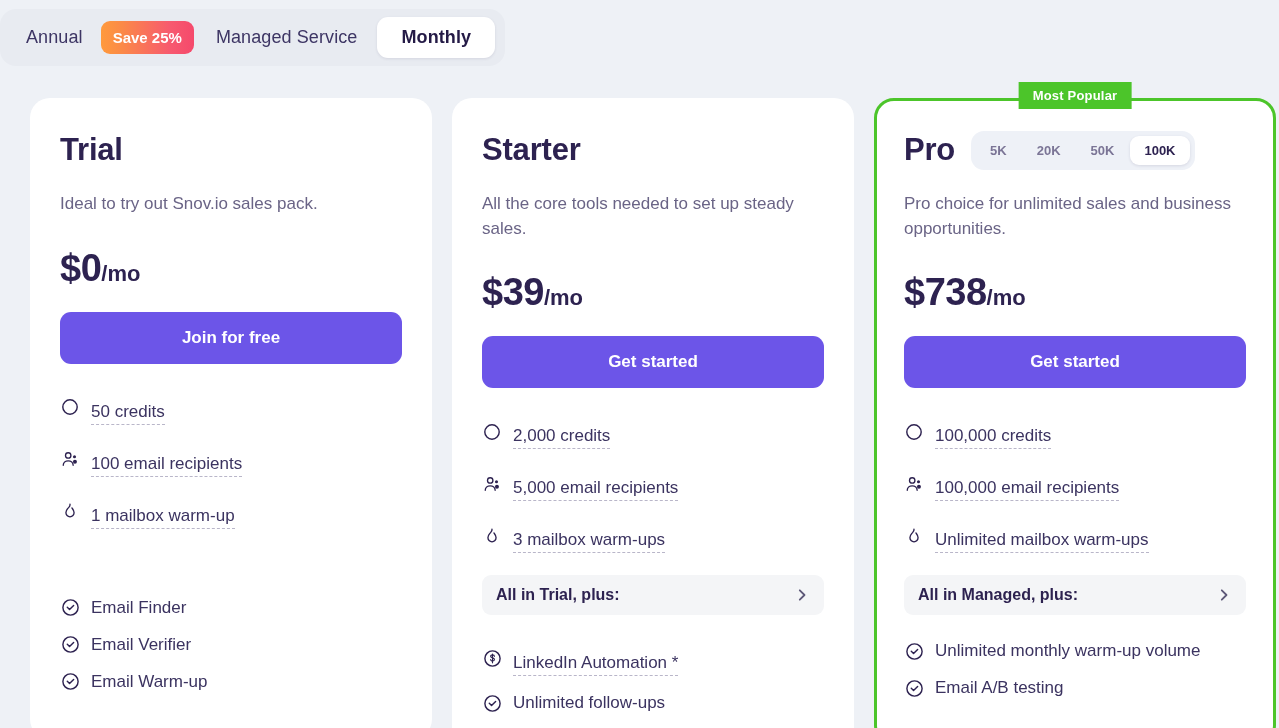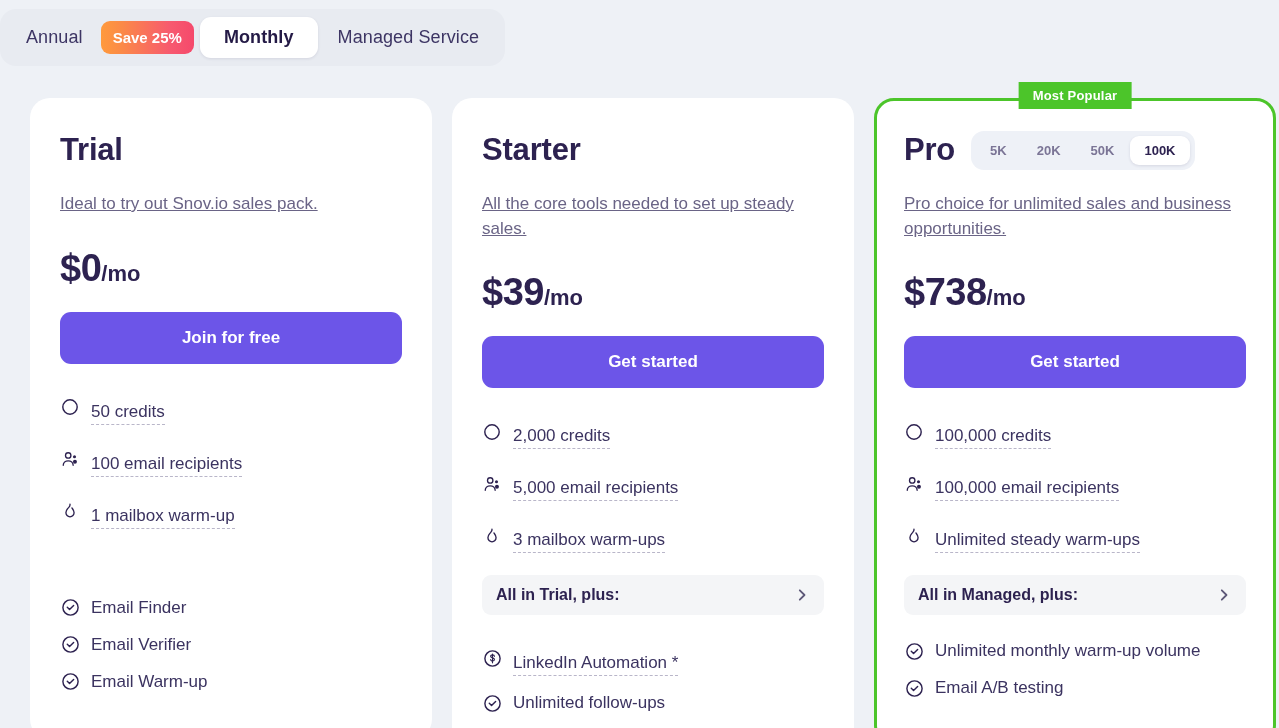--- a/index.html
+++ b/index.html
@@ -132,21 +132,20 @@
     color: #2d2250;
     box-shadow: 0 1px 3px rgba(40,30,80,.12);
   }
 
   .plan-desc {
     margin-top: 20px;
     font-size: 17px;
     line-height: 1.45;
     color: #6a6486;
     max-width: 340px;
-    text-decoration: underline;
   }
 
   .price {
     margin-top: 30px;
     color: #2d2250;
     font-weight: bold;
     white-space: nowrap;
   }
   .price .amount { font-size: 38px; letter-spacing: -.5px; }
   .price .per { font-size: 22px; }
@@ -215,22 +214,22 @@
 
   .spacer { height: 26px; }
 </style>
 </head>
 <body>
 
 <div class="toggle-wrap">
   <div class="toggle-bar">
     <div class="toggle-item">Annual</div>
     <div class="save-badge">Save 25%</div>
+    <div class="toggle-item">Managed Service</div>
     <div class="toggle-item active">Monthly</div>
-    <div class="toggle-item">Managed Service</div>
   </div>
 </div>
 
 <div class="cards">
 
   <div class="card">
     <div class="card-head">
       <div class="plan-name">Trial</div>
     </div>
     <div class="plan-desc">Ideal to try out Snov.io sales pack.</div>
@@ -414,21 +413,21 @@
             </svg>
         </span>
         <span class="txt">100,000 email recipients</span>
       </div>
       <div class="feature dotted">
         <span class="ico">
           <svg width="18" height="18" viewBox="0 0 20 20" fill="none">
               <path d="M10 2.5c.4 2.4-1.2 3.2-2.4 4.6C6.2 8.7 5.5 10 5.5 11.7A4.6 4.6 0 0010 16.5a4.6 4.6 0 004.5-4.8c0-2.3-1.4-3.6-2.4-5.1" stroke="currentColor" stroke-width="1.5" stroke-linecap="round" stroke-linejoin="round"></path>
             </svg>
         </span>
-        <span class="txt">Unlimited steady warm-ups</span>
+        <span class="txt">Unlimited mailbox warm-ups</span>
       </div>
     </div>
 
     <div class="plus-row">
       <span class="label">All in Managed, plus:</span>
       <span class="chev">
         <svg width="16" height="16" viewBox="0 0 16 16" fill="none">
             <path d="M5.8 3.3L10.5 8l-4.7 4.7" stroke="currentColor" stroke-width="1.8" stroke-linecap="round" stroke-linejoin="round"></path>
           </svg>
       </span>

